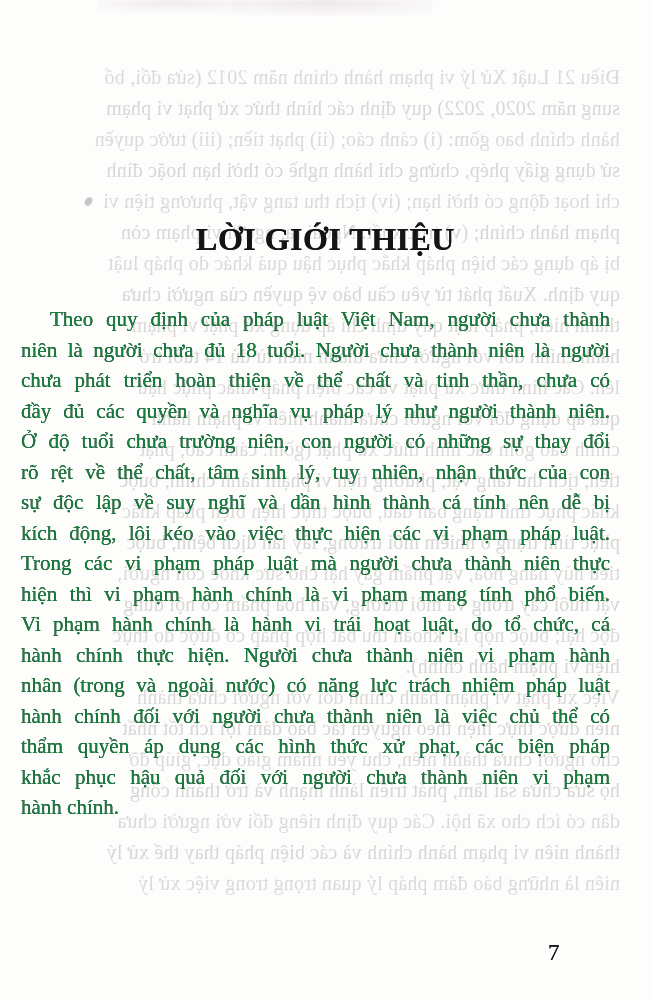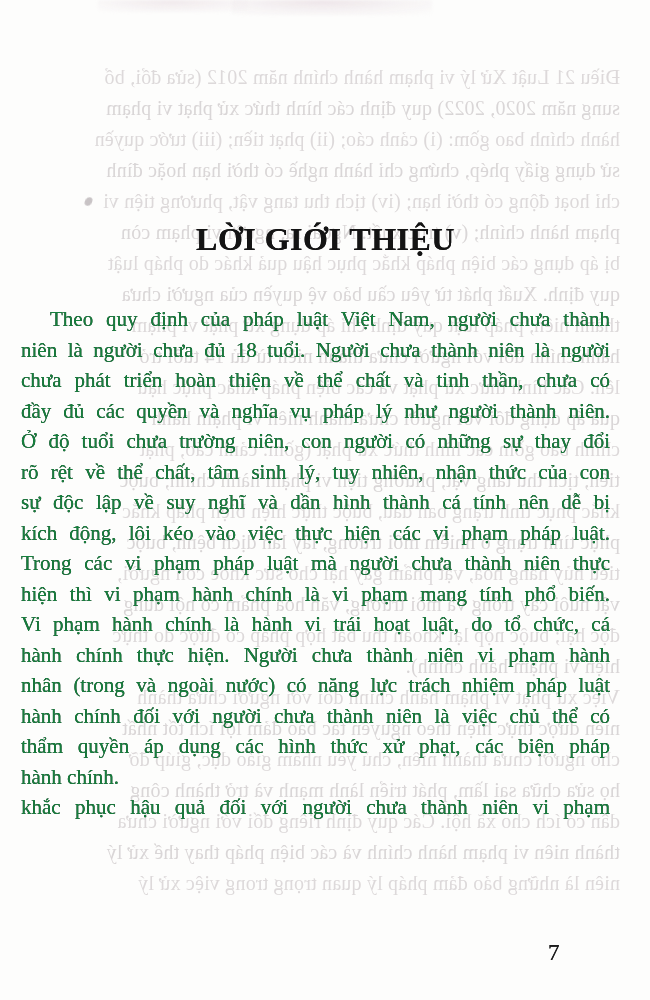--- a/index.html
+++ b/index.html
@@ -112,19 +112,19 @@
       <div class="tline">rõ rệt về thể chất, tâm sinh lý, tuy nhiên, nhận thức của con</div>
       <div class="tline">sự độc lập về suy nghĩ và dần hình thành cá tính nên dễ bị</div>
       <div class="tline">kích động, lôi kéo vào việc thực hiện các vi phạm pháp luật.</div>
       <div class="tline">Trong các vi phạm pháp luật mà người chưa thành niên thực</div>
       <div class="tline">hiện thì vi phạm hành chính là vi phạm mang tính phổ biến.</div>
       <div class="tline">Vi phạm hành chính là hành vi trái hoạt luật, do tổ chức, cá</div>
       <div class="tline">hành chính thực hiện. Người chưa thành niên vi phạm hành</div>
       <div class="tline">nhân (trong và ngoài nước) có năng lực trách nhiệm pháp luật</div>
       <div class="tline">hành chính đối với người chưa thành niên là việc chủ thể có</div>
       <div class="tline">thẩm quyền áp dụng các hình thức xử phạt, các biện pháp</div>
+      <div class="tline">khắc phục hậu quả đối với người chưa thành niên vi phạm</div>
       <div class="tline last">hành chính.</div>
-      <div class="tline">khắc phục hậu quả đối với người chưa thành niên vi phạm</div>
     </div>
 
   <div class="page-number">7</div>
 
 </div>
 
 </body></html>

